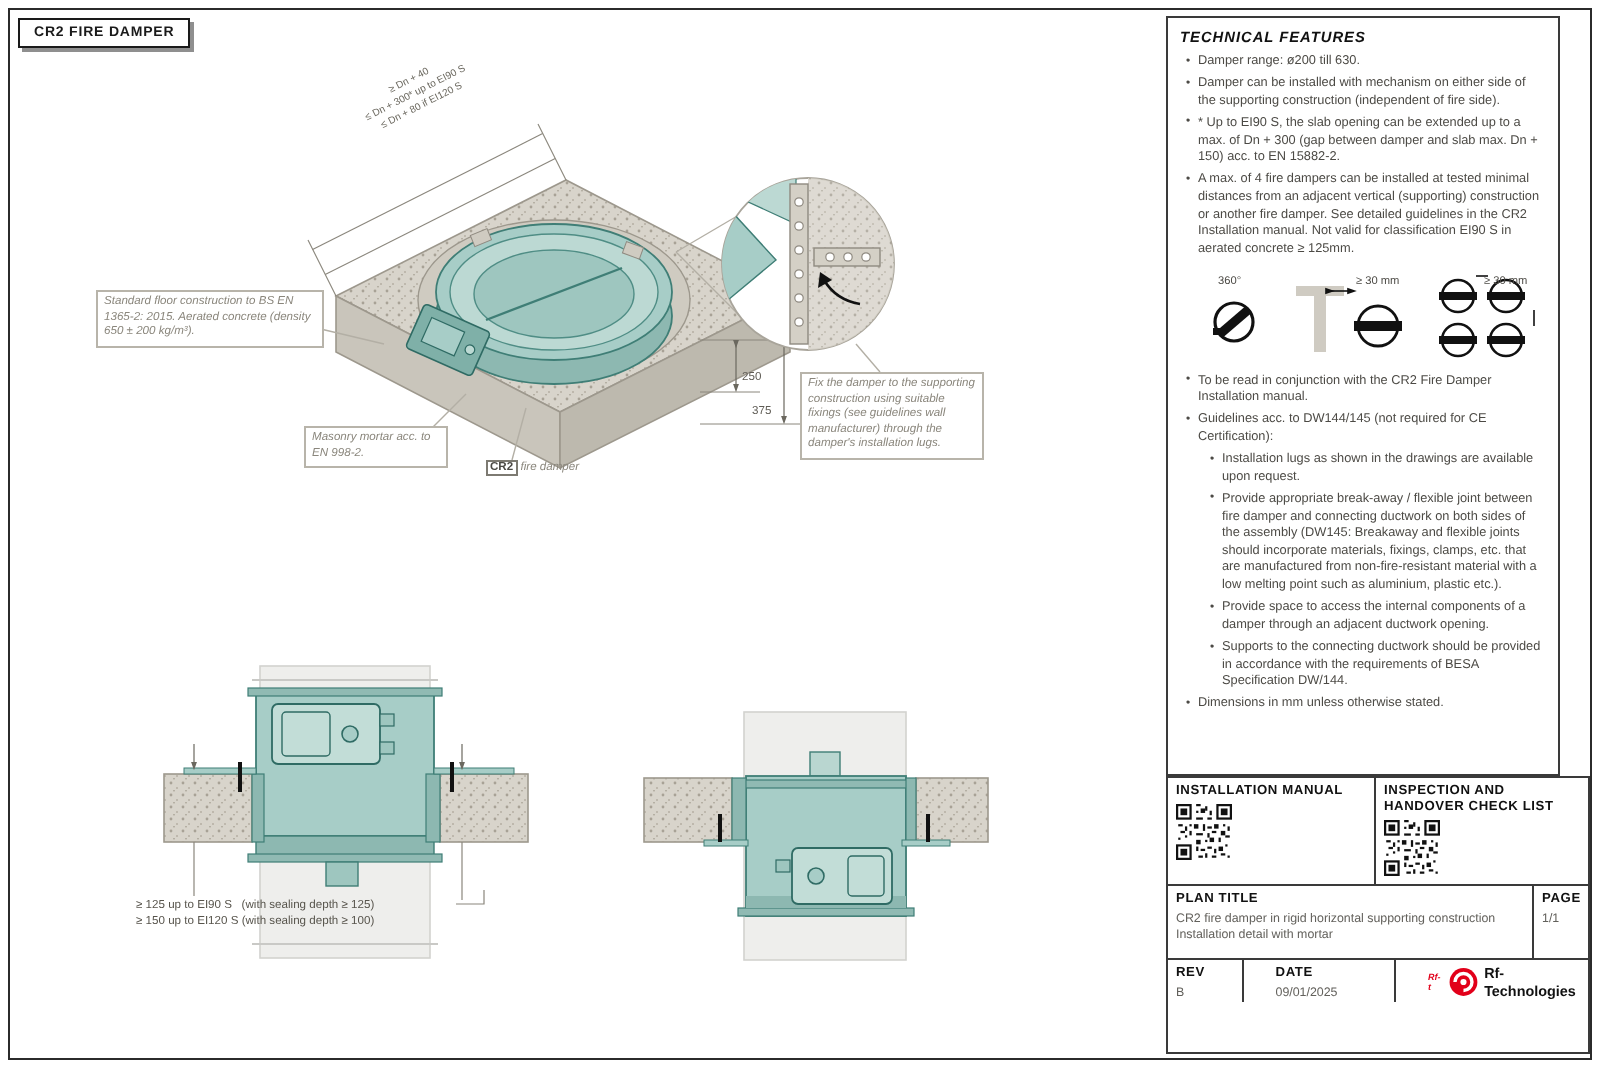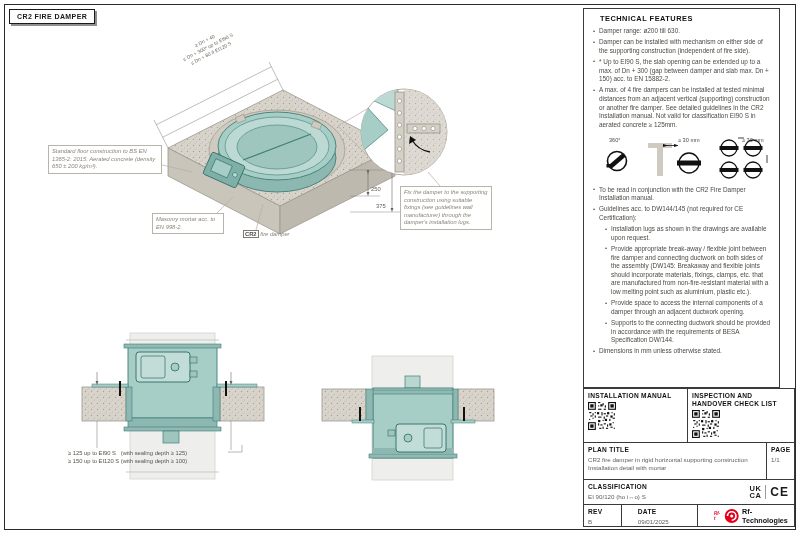--- a/index.html
+++ b/index.html
@@ -24,21 +24,21 @@
   .tag .tag-it{font-style:italic;color:#8a867c;}
   .dim-rot{
     position:absolute;left:148px;top:66px;width:124px;transform:rotate(-27deg);transform-origin:left top;
     font-size:5px;color:#6b685f;line-height:1.35;text-align:center;z-index:3;
   }
   .dim-label{position:absolute;font-size:5.8px;color:#5f5c55;z-index:3;}
   .note{position:absolute;left:68px;top:449px;font-size:5.8px;color:#57544c;line-height:1.45;z-index:3;}
   .pre{white-space:pre;}
   
   .tf-box{position:absolute;left:583px;top:8px;width:197px;height:380px;border:1px solid #3a3a3a;background:#fff;box-sizing:border-box;padding:4px 4px 0 4px;overflow:hidden;}
-  .tf-header{font-size:7.4px;font-weight:bold;letter-spacing:.5px;margin:1px 0 4px 12px;color:#111;}
+  .tf-header{font-size:7.4px;font-weight:bold;letter-spacing:.5px;margin:1px 0 4px 2px;color:#111;font-style:italic;}
   .bullet{position:relative;padding-left:7px;margin:2.5px 4px 2.5px 4px;font-size:6.4px;line-height:1.35;color:#4c4a45;}
   .bullet::before{content:"\2022";position:absolute;left:1px;top:-0.5px;color:#4c4a45;font-size:6px;}
   .bullet.sub{margin-left:16px;}
   .icons-row{margin:3px 0 3px 8px;}
   .icn-t{font-size:5.6px;fill:#4c4a45;}
   
   .tables{position:absolute;left:583px;top:388px;width:212px;height:139px;background:#fff;border:1px solid #3a3a3a;box-sizing:border-box;display:flex;flex-direction:column;}
   .row{display:flex;border-bottom:1px solid #3a3a3a;box-sizing:border-box;}
   .row:last-child{border-bottom:none;}
   .cell{box-sizing:border-box;padding:3px 4px;}
@@ -383,34 +383,20 @@
       <div class="lbl">PLAN TITLE</div>
       <div class="val">CR2 fire damper in rigid horizontal supporting construction</div>
       <div class="val" style="margin-top:0;">Installation detail with mortar</div>
     </div>
     <div class="cell cell-page">
       <div class="lbl">PAGE</div>
       <div class="val">1/1</div>
     </div>
   </div>
 
-  <div class="row row-class">
-    <div class="cell cell-class">
-      <div class="lbl">CLASSIFICATION</div>
-      <div class="val">EI 90/120 (ho i↔o) S</div>
-    </div>
-    <div class="marks">
-      <div class="ukca">
-        <div>UK</div>
-        <div>CA</div>
-      </div>
-      <div class="mark-div"></div>
-      <div class="ce">CE</div>
-    </div>
-  </div>
 
   <div class="row row-rev">
     <div class="cell cell-rev">
       <div class="lbl">REV</div>
       <div class="val">B</div>
     </div>
     <div class="cell cell-date">
       <div class="lbl">DATE</div>
       <div class="val">09/01/2025</div>
     </div>

